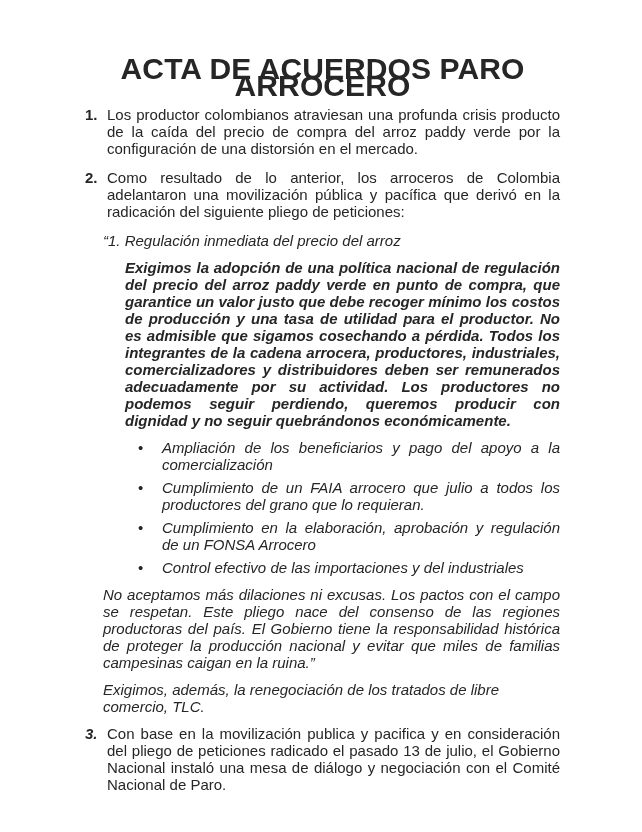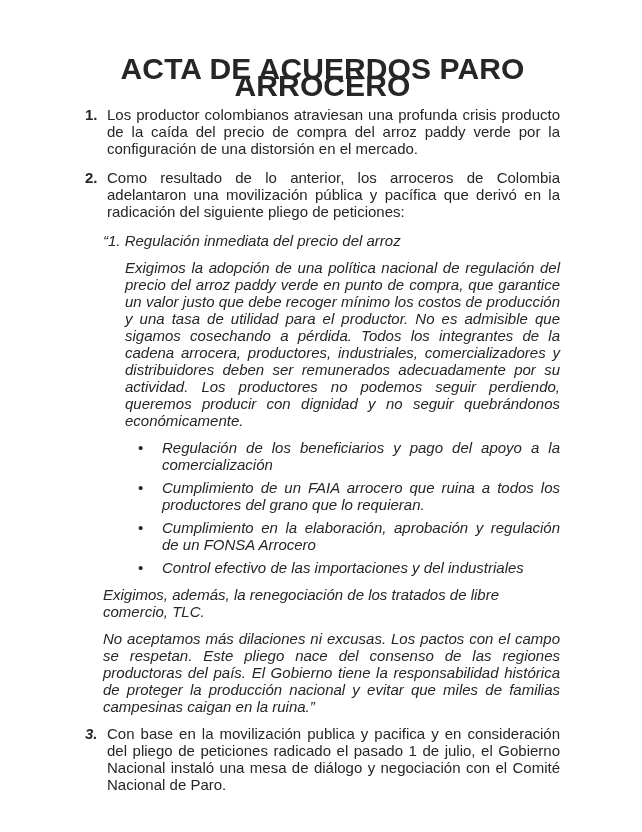--- a/index.html
+++ b/index.html
@@ -46,20 +46,21 @@
     text-align: justify;
   }
   .quote { font-style: italic; }
   .quote-heading {
     margin: 0 0 10px 18px;
     font-style: italic;
   }
   .quote-para {
     margin: 0 0 10px 40px;
     text-align: justify;
+    font-weight: bold;
   }
   .bullet-list {
     margin: 0 0 10px 0;
   }
   .bullet-item {
     display: flex;
     margin: 0 0 6px 53px;
   }
   .bullet-item .dot {
     flex: 0 0 24px;
@@ -89,38 +90,38 @@
     <span class="body">Como resultado de lo anterior, los arroceros de Colombia adelantaron una movilización pública y pacífica que derivó en la radicación del siguiente pliego de peticiones:</span>
   </div>
 
   <div class="quote">
     <p class="quote-heading">“1. Regulación inmediata del precio del arroz</p>
     <p class="quote-para">Exigimos la adopción de una política nacional de regulación del precio del arroz paddy verde en punto de compra, que garantice un valor justo que debe recoger mínimo los costos de producción y una tasa de utilidad para el productor. No es admisible que sigamos cosechando a pérdida. Todos los integrantes de la cadena arrocera, productores, industriales, comercializadores y distribuidores deben ser remunerados adecuadamente por su actividad. Los productores no podemos seguir perdiendo, queremos producir con dignidad y no seguir quebrándonos económicamente.</p>
 
     <div class="bullet-list">
       <div class="bullet-item">
         <span class="dot">•</span>
-        <span class="btext">Regulación de los beneficiarios y pago del apoyo a la comercialización</span>
+        <span class="btext">Ampliación de los beneficiarios y pago del apoyo a la comercialización</span>
       </div>
       <div class="bullet-item">
         <span class="dot">•</span>
-        <span class="btext">Cumplimiento de un FAIA arrocero que ruina a todos los productores del grano que lo requieran.</span>
+        <span class="btext">Cumplimiento de un FAIA arrocero que julio a todos los productores del grano que lo requieran.</span>
       </div>
       <div class="bullet-item">
         <span class="dot">•</span>
         <span class="btext">Cumplimiento en la elaboración, aprobación y regulación de un FONSA Arrocero</span>
       </div>
       <div class="bullet-item">
         <span class="dot">•</span>
         <span class="btext">Control efectivo de las importaciones y del industriales</span>
       </div>
     </div>
 
+    <p class="quote-heading" style="text-align: justify; margin-bottom:10px;">No aceptamos más dilaciones ni excusas. Los pactos con el campo se respetan. Este pliego nace del consenso de las regiones productoras del país. El Gobierno tiene la responsabilidad histórica de proteger la producción nacional y evitar que miles de familias campesinas caigan en la ruina.”</p>
     <p class="quote-heading">Exigimos, además, la renegociación de los tratados de libre comercio, TLC.</p>
-    <p class="quote-heading" style="text-align: justify; margin-bottom:10px;">No aceptamos más dilaciones ni excusas. Los pactos con el campo se respetan. Este pliego nace del consenso de las regiones productoras del país. El Gobierno tiene la responsabilidad histórica de proteger la producción nacional y evitar que miles de familias campesinas caigan en la ruina.”</p>
   </div>
 
   <div class="num-item">
     <span class="num italic">3.</span>
-    <span class="body">Con base en la movilización publica y pacifica y en consideración del pliego de peticiones radicado el pasado 1 de julio, el Gobierno Nacional instaló una mesa de diálogo y negociación con el Comité Nacional de Paro.</span>
+    <span class="body">Con base en la movilización publica y pacifica y en consideración del pliego de peticiones radicado el pasado 13 de julio, el Gobierno Nacional instaló una mesa de diálogo y negociación con el Comité Nacional de Paro.</span>
   </div>
 
 </div>
 
 </body></html>

